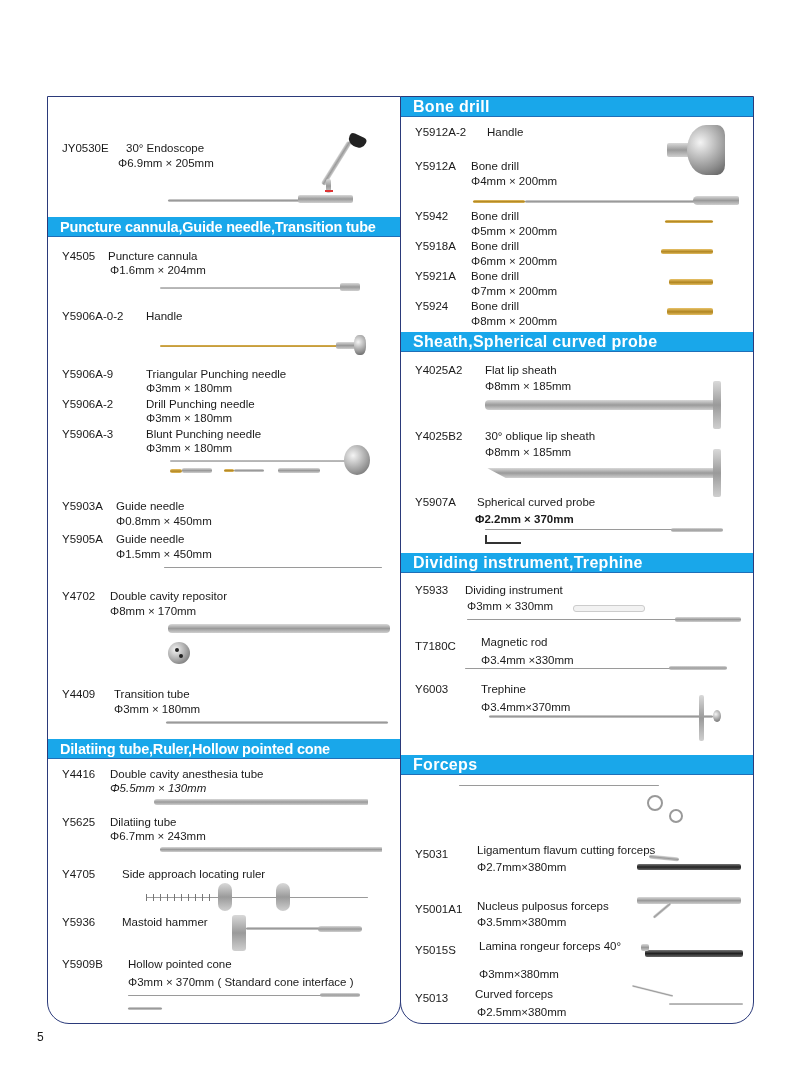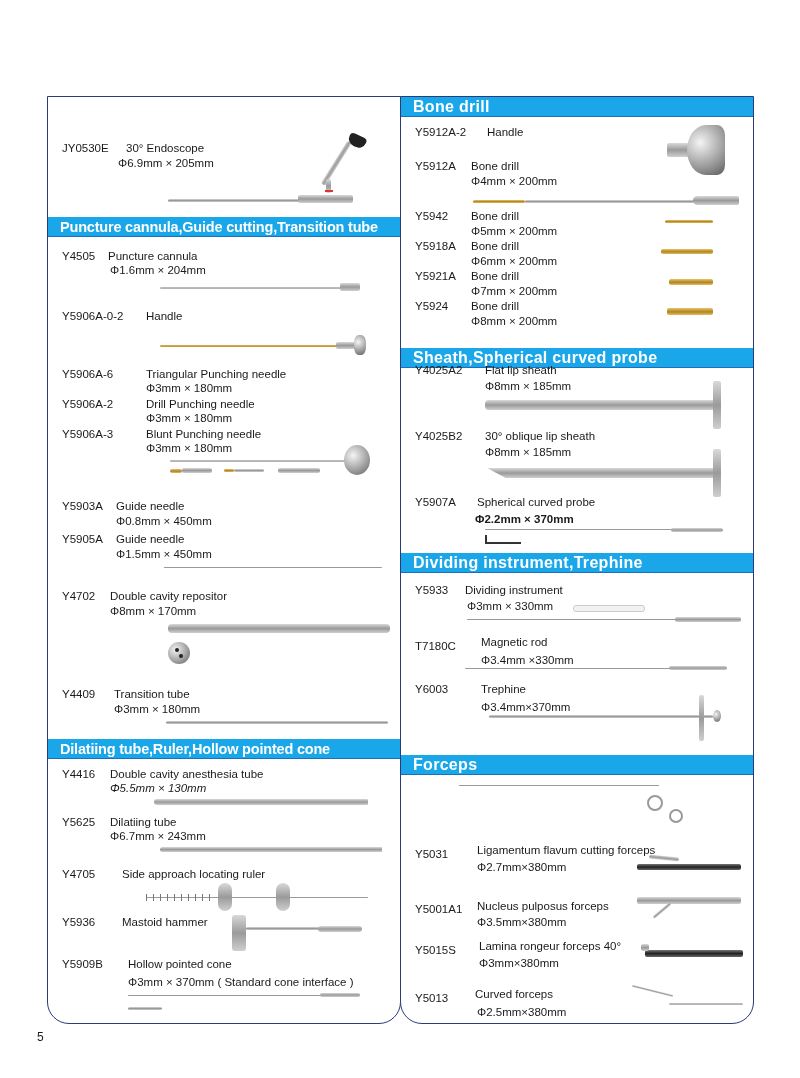--- a/index.html
+++ b/index.html
@@ -35,21 +35,21 @@
 
     <div style="position:absolute; left:0; top:30px; width:354px; height:90px;">
       <div class="rod" style="left:120px; top:72px; width:150px; height:3px;"></div>
       <div class="rod" style="left:250px; top:68px; width:55px; height:8px;"></div>
       <div class="rod" style="left:275px; top:55px; width:50px; height:5px; transform: rotate(-58deg); transform-origin:left center;"></div>
       <div style="position:absolute; left:300px; top:8px; width:18px; height:12px; background:#222; border-radius:4px 4px 8px 8px; transform: rotate(25deg);"></div>
       <div class="rod" style="left:278px; top:52px; width:5px; height:14px;"></div>
       <div style="position:absolute; left:277px; top:63px; width:8px; height:2px; background:#d33;"></div>
     </div>
 
-    <div class="hdr cond" style="top:120px;">Puncture cannula,Guide cutting,Transition tube</div>
+    <div class="hdr cond" style="top:120px;">Puncture cannula,Guide needle,Transition tube</div>
 
     <div class="item" style="left:14px; top:152px;">
       <span class="code">Y4505</span>
       <span class="name" style="left:46px;">Puncture cannula</span>
       <span class="spec" style="left:48px; top:14px;">Φ1.6mm × 204mm</span>
     </div>
     <div>
       <div class="rod" style="left:112px; top:190px; width:185px; height:2px;"></div>
       <div class="rod" style="left:292px; top:186px; width:20px; height:8px;"></div>
     </div>
@@ -58,21 +58,21 @@
       <span class="code">Y5906A-0-2</span>
       <span class="name" style="left:84px;">Handle</span>
     </div>
     <div>
       <div class="rod gold" style="left:112px; top:248px; width:180px; height:2px;"></div>
       <div class="rod" style="left:288px; top:245px; width:24px; height:7px;"></div>
       <div class="knob" style="left:306px; top:238px; width:12px; height:20px; border-radius:40%;"></div>
     </div>
 
     <div class="item" style="left:14px; top:270px;">
-      <span class="code">Y5906A-6</span>
+      <span class="code">Y5906A-9</span>
       <span class="name" style="left:84px;">Triangular Punching needle</span>
       <span class="spec" style="left:84px; top:14px;">Φ3mm × 180mm</span>
     </div>
     <div class="item" style="left:14px; top:300px;">
       <span class="code">Y5906A-2</span>
       <span class="name" style="left:84px;">Drill Punching needle</span>
       <span class="spec" style="left:84px; top:14px;">Φ3mm × 180mm</span>
     </div>
     <div class="item" style="left:14px; top:330px;">
       <span class="code">Y5906A-3</span>
@@ -214,21 +214,21 @@
     </div>
     <div class="rod gold" style="left:268px; top:182px; width:44px; height:6px;"></div>
 
     <div class="item" style="left:14px; top:202px;">
       <span class="code">Y5924</span>
       <span class="name" style="left:56px;">Bone drill</span>
       <span class="spec" style="left:56px; top:15px;">Φ8mm × 200mm</span>
     </div>
     <div class="rod gold" style="left:266px; top:211px; width:46px; height:7px;"></div>
 
-    <div class="hdr" style="top:235px;margin-top:16px;">Sheath,Spherical curved probe</div>
+    <div class="hdr" style="top:235px;">Sheath,Spherical curved probe</div>
 
     <div class="item" style="left:14px; top:266px;">
       <span class="code">Y4025A2</span>
       <span class="name" style="left:70px;">Flat lip sheath</span>
       <span class="spec" style="left:70px; top:16px;">Φ8mm × 185mm</span>
     </div>
     <div>
       <div class="rod" style="left:84px; top:303px; width:236px; height:10px; border-radius:4px 0 0 4px;"></div>
       <div class="rod" style="left:312px; top:284px; width:8px; height:48px;"></div>
     </div>
@@ -312,21 +312,21 @@
       <span class="spec" style="left:62px; top:16px;">Φ3.5mm×380mm</span>
     </div>
     <div>
       <div class="rod" style="left:236px; top:800px; width:104px; height:7px;"></div>
       <div class="rod" style="left:250px; top:812px; width:22px; height:3px; transform:rotate(-40deg);"></div>
     </div>
 
     <div class="item" style="left:14px; top:842px;">
       <span class="code" style="top:4px;">Y5015S</span>
       <span class="name" style="left:64px;">Lamina rongeur forceps 40°</span>
-      <span class="spec" style="left:64px; top:17px;">Φ3mm×380mm</span>
+      <span class="spec" style="left:64px; top:28px;">Φ3mm×380mm</span>
     </div>
     <div>
       <div class="rod dark" style="left:244px; top:853px; width:98px; height:7px;"></div>
       <div class="rod" style="left:240px; top:847px; width:8px; height:7px;"></div>
     </div>
 
     <div class="item" style="left:14px; top:890px;">
       <span class="code" style="top:4px;">Y5013</span>
       <span class="name" style="left:60px;">Curved  forceps</span>
       <span class="spec" style="left:62px; top:18px;">Φ2.5mm×380mm</span>

